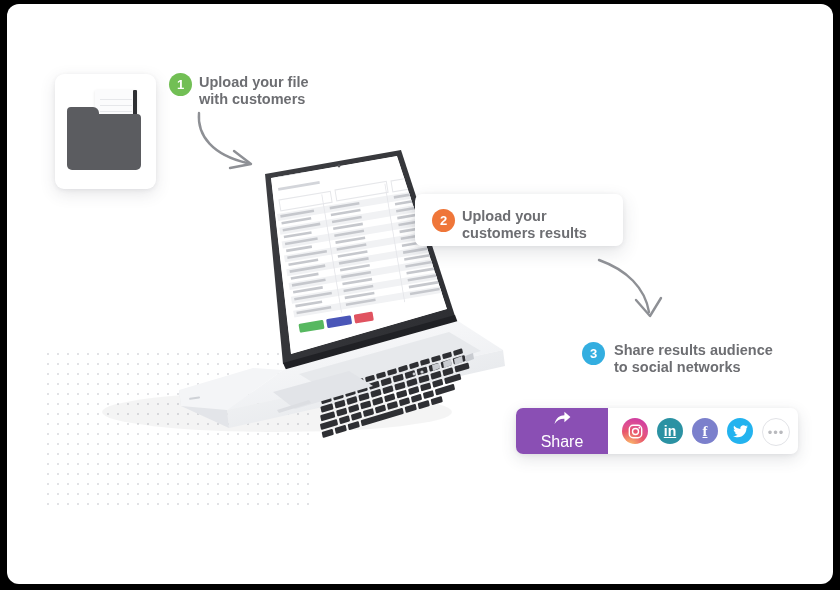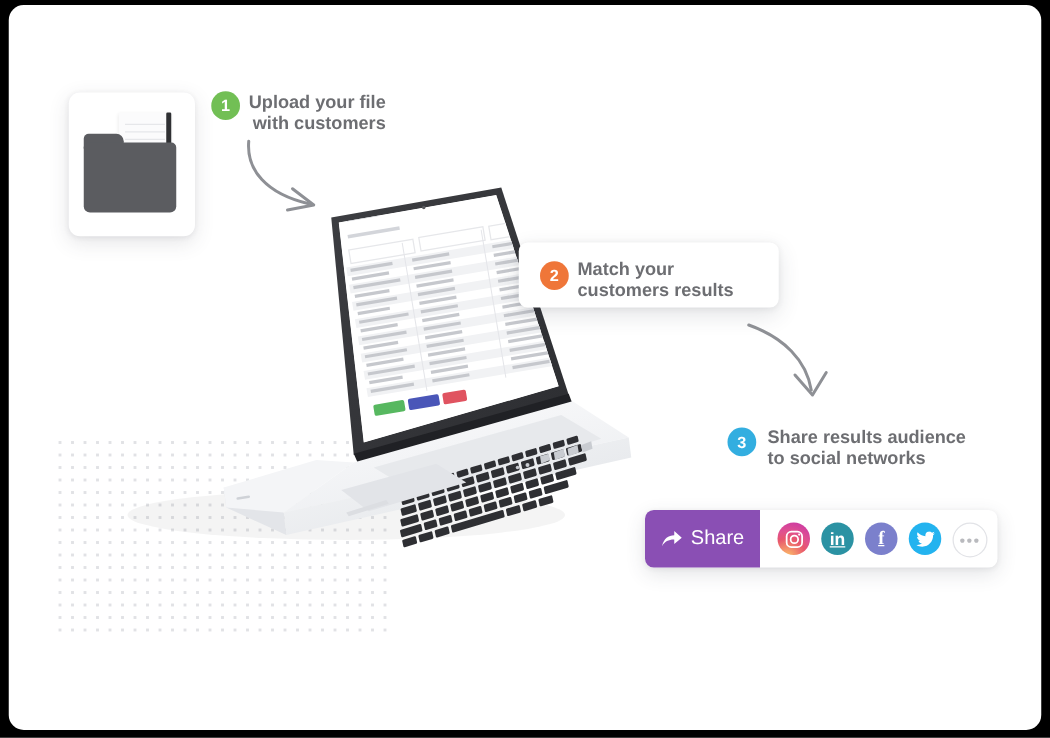--- a/index.html
+++ b/index.html
@@ -108,21 +108,21 @@
   .step-text {
     position: absolute;
     color: #6d6e72;
     font-size: 14.5px;
     font-weight: bold;
     line-height: 17px;
     white-space: pre-line;
   }
 
   #badge1 { left: 162px; top: 69px; background: #72bf55; }
-  #label1 { left: 192px; top: 70px; text-align: right; }
+  #label1 { left: 192px; top: 70px; }
 
   
   .callout {
     position: absolute;
     left: 408px;
     top: 190px;
     width: 208px;
     height: 52px;
     background: #ffffff;
     border-radius: 7px;
@@ -163,20 +163,21 @@
     border-radius: 7px 0 0 7px;
     border: 0;
     color: #ffffff;
     font-family: "Liberation Sans", sans-serif;
     font-size: 16px;
     display: flex;
     align-items: center;
     justify-content: center;
     gap: 7px;
     cursor: pointer;
+    flex-direction: column;
   }
   .soc {
     position: absolute;
     top: 10px;
     width: 26px;
     height: 26px;
     border-radius: 50%;
     display: flex;
     align-items: center;
     justify-content: center;
@@ -429,21 +430,21 @@
       <polygon points="355,221 362,219 363,224 356,227"></polygon>
       <circle cx="345" cy="228" r="1.6"></circle>
       <circle cx="337" cy="230" r="1.4"></circle>
     </g>
 
     <rect x="112" y="254" width="11" height="2" rx="1" fill="#cfd2d7" transform="rotate(-9 112 254)"></rect>
   </svg>
 
   <div class="callout"></div>
   <div class="badge" id="badge2">2</div>
-  <div class="step-text" id="label2">Match your
+  <div class="step-text" id="label2">Upload your
 customers results</div>
 
   <svg class="arrow" id="arrow2" width="76" height="76" viewBox="0 0 76 76">
     <path d="M6,10 C34,20 52,38 56,62" fill="none" stroke="#8e9095" stroke-width="2.4" stroke-linecap="round"></path>
     <path d="M43,50 L57,66 L68,48" fill="none" stroke="#8e9095" stroke-width="2.4" stroke-linecap="round" stroke-linejoin="round"></path>
   </svg>
 
   <div class="badge" id="badge3">3</div>
   <div class="step-text" id="label3">Share results audience
 to social networks</div>

